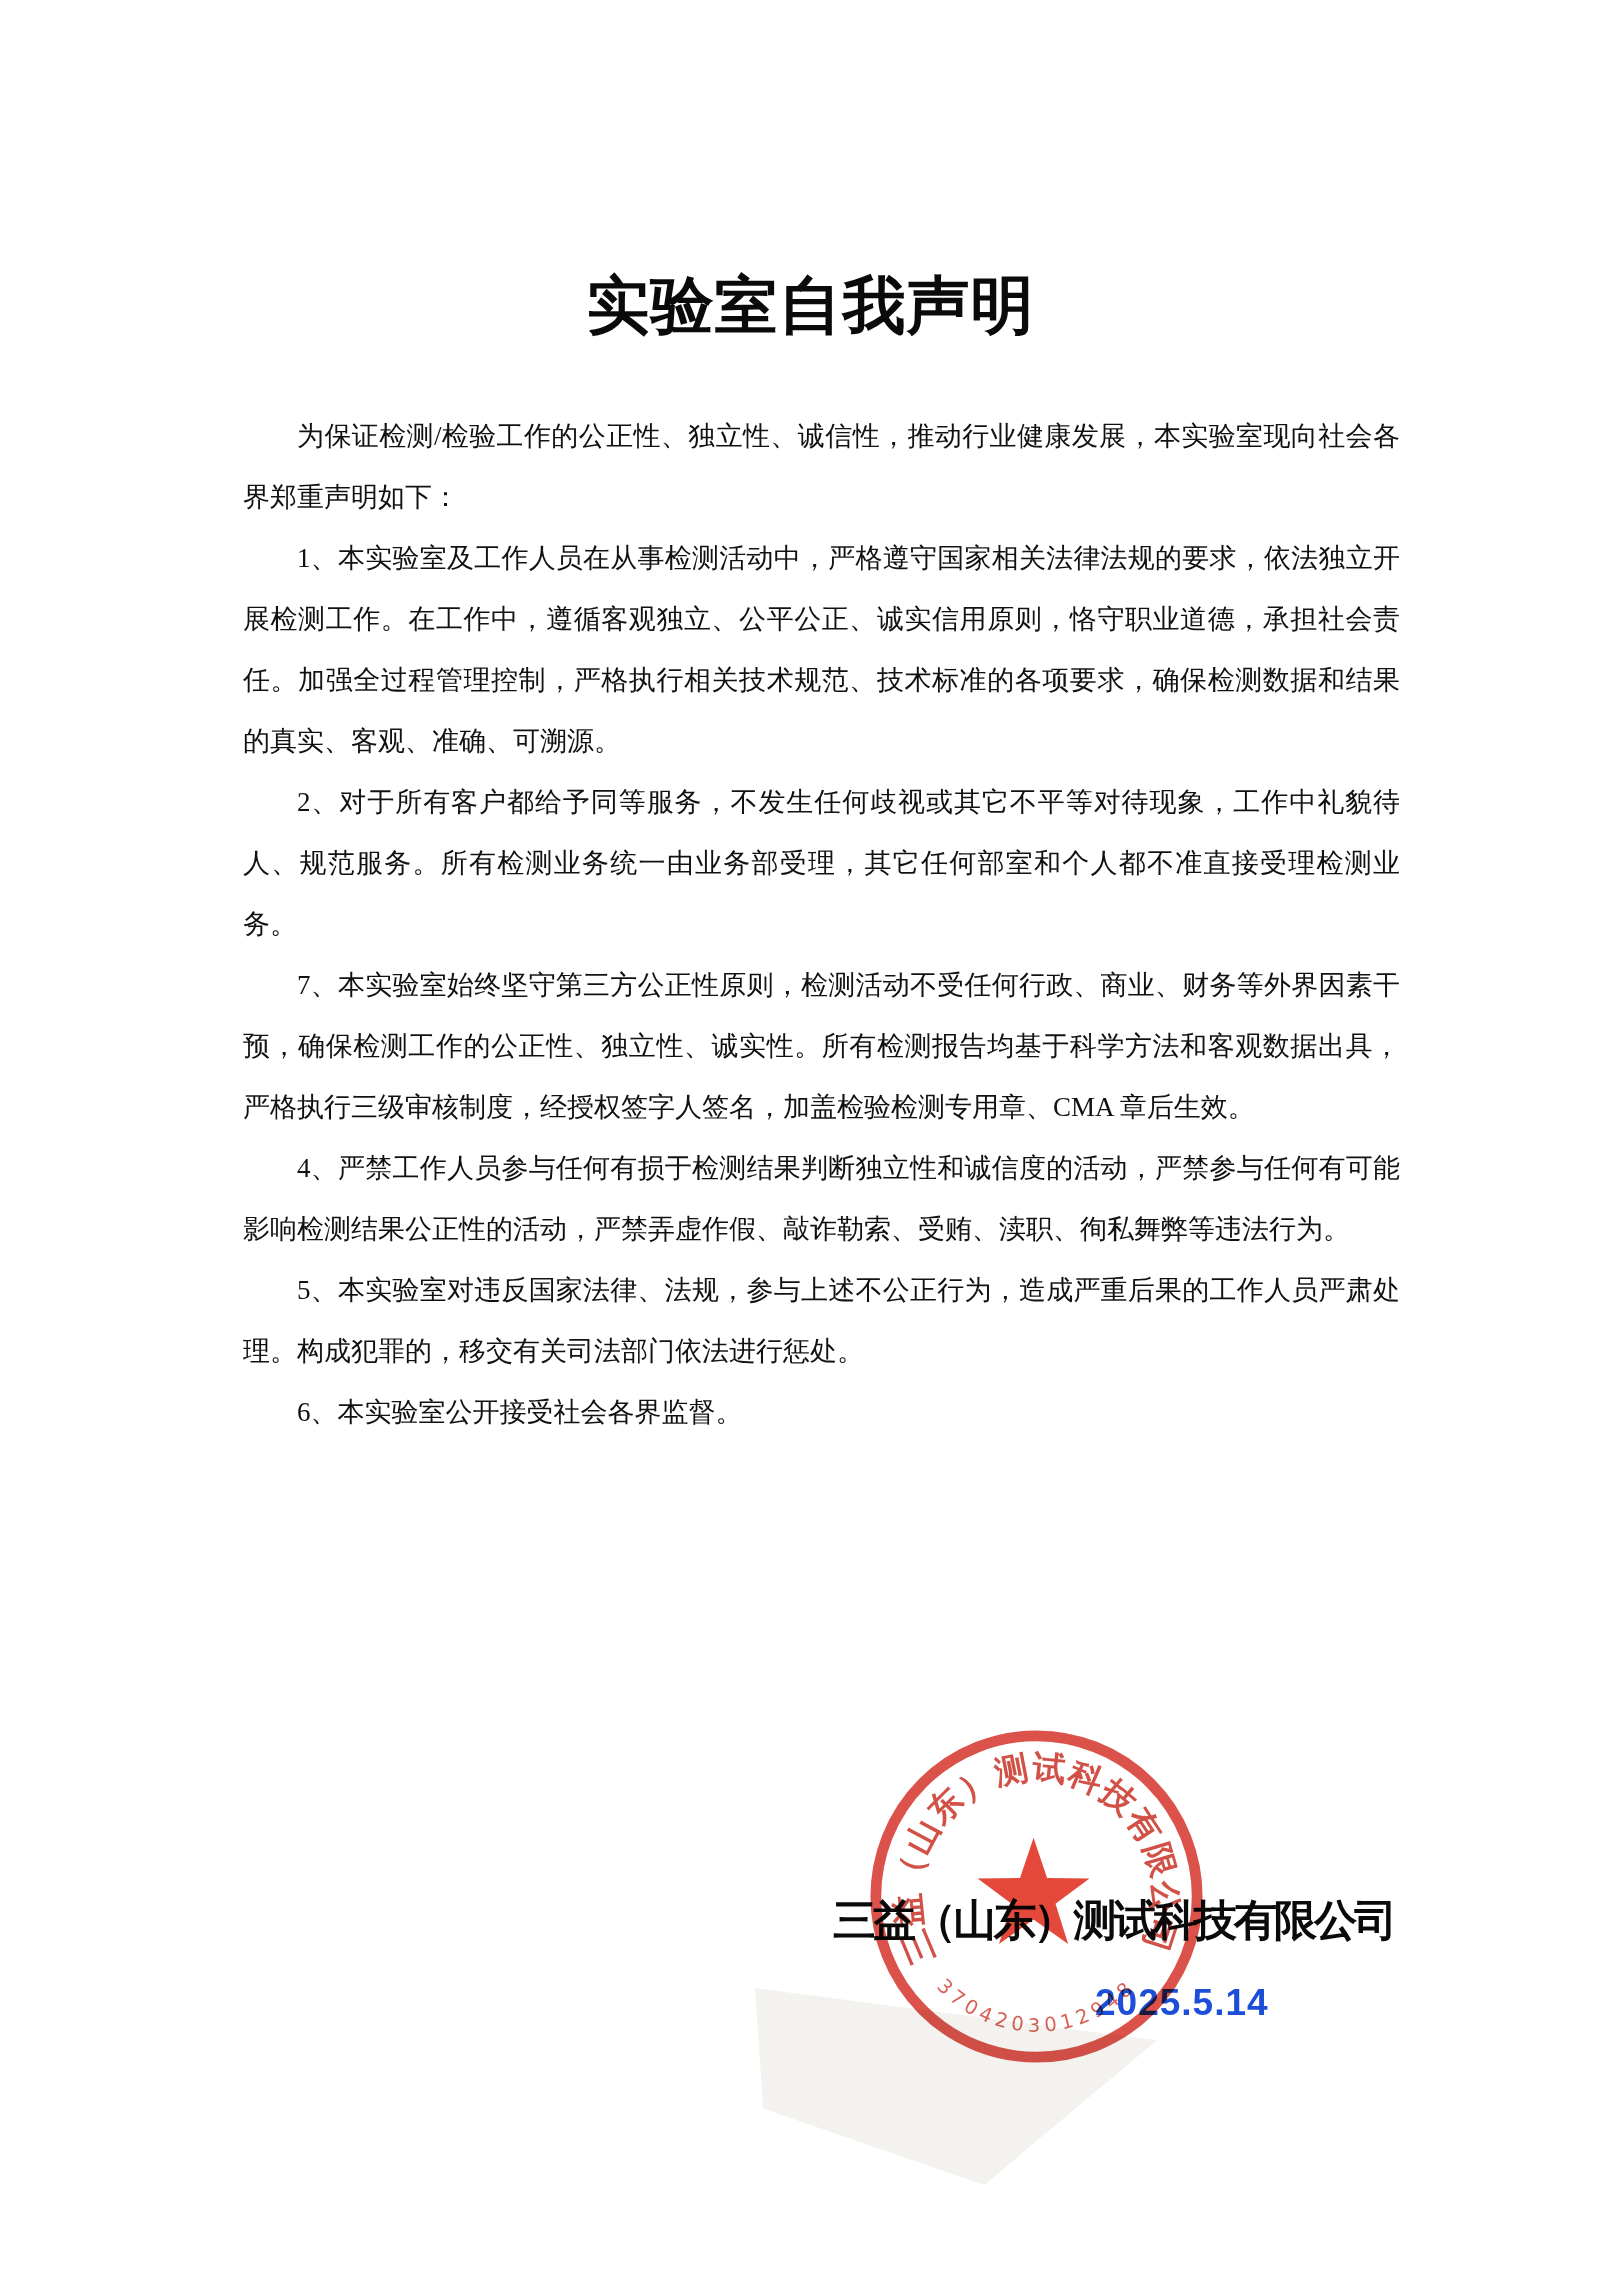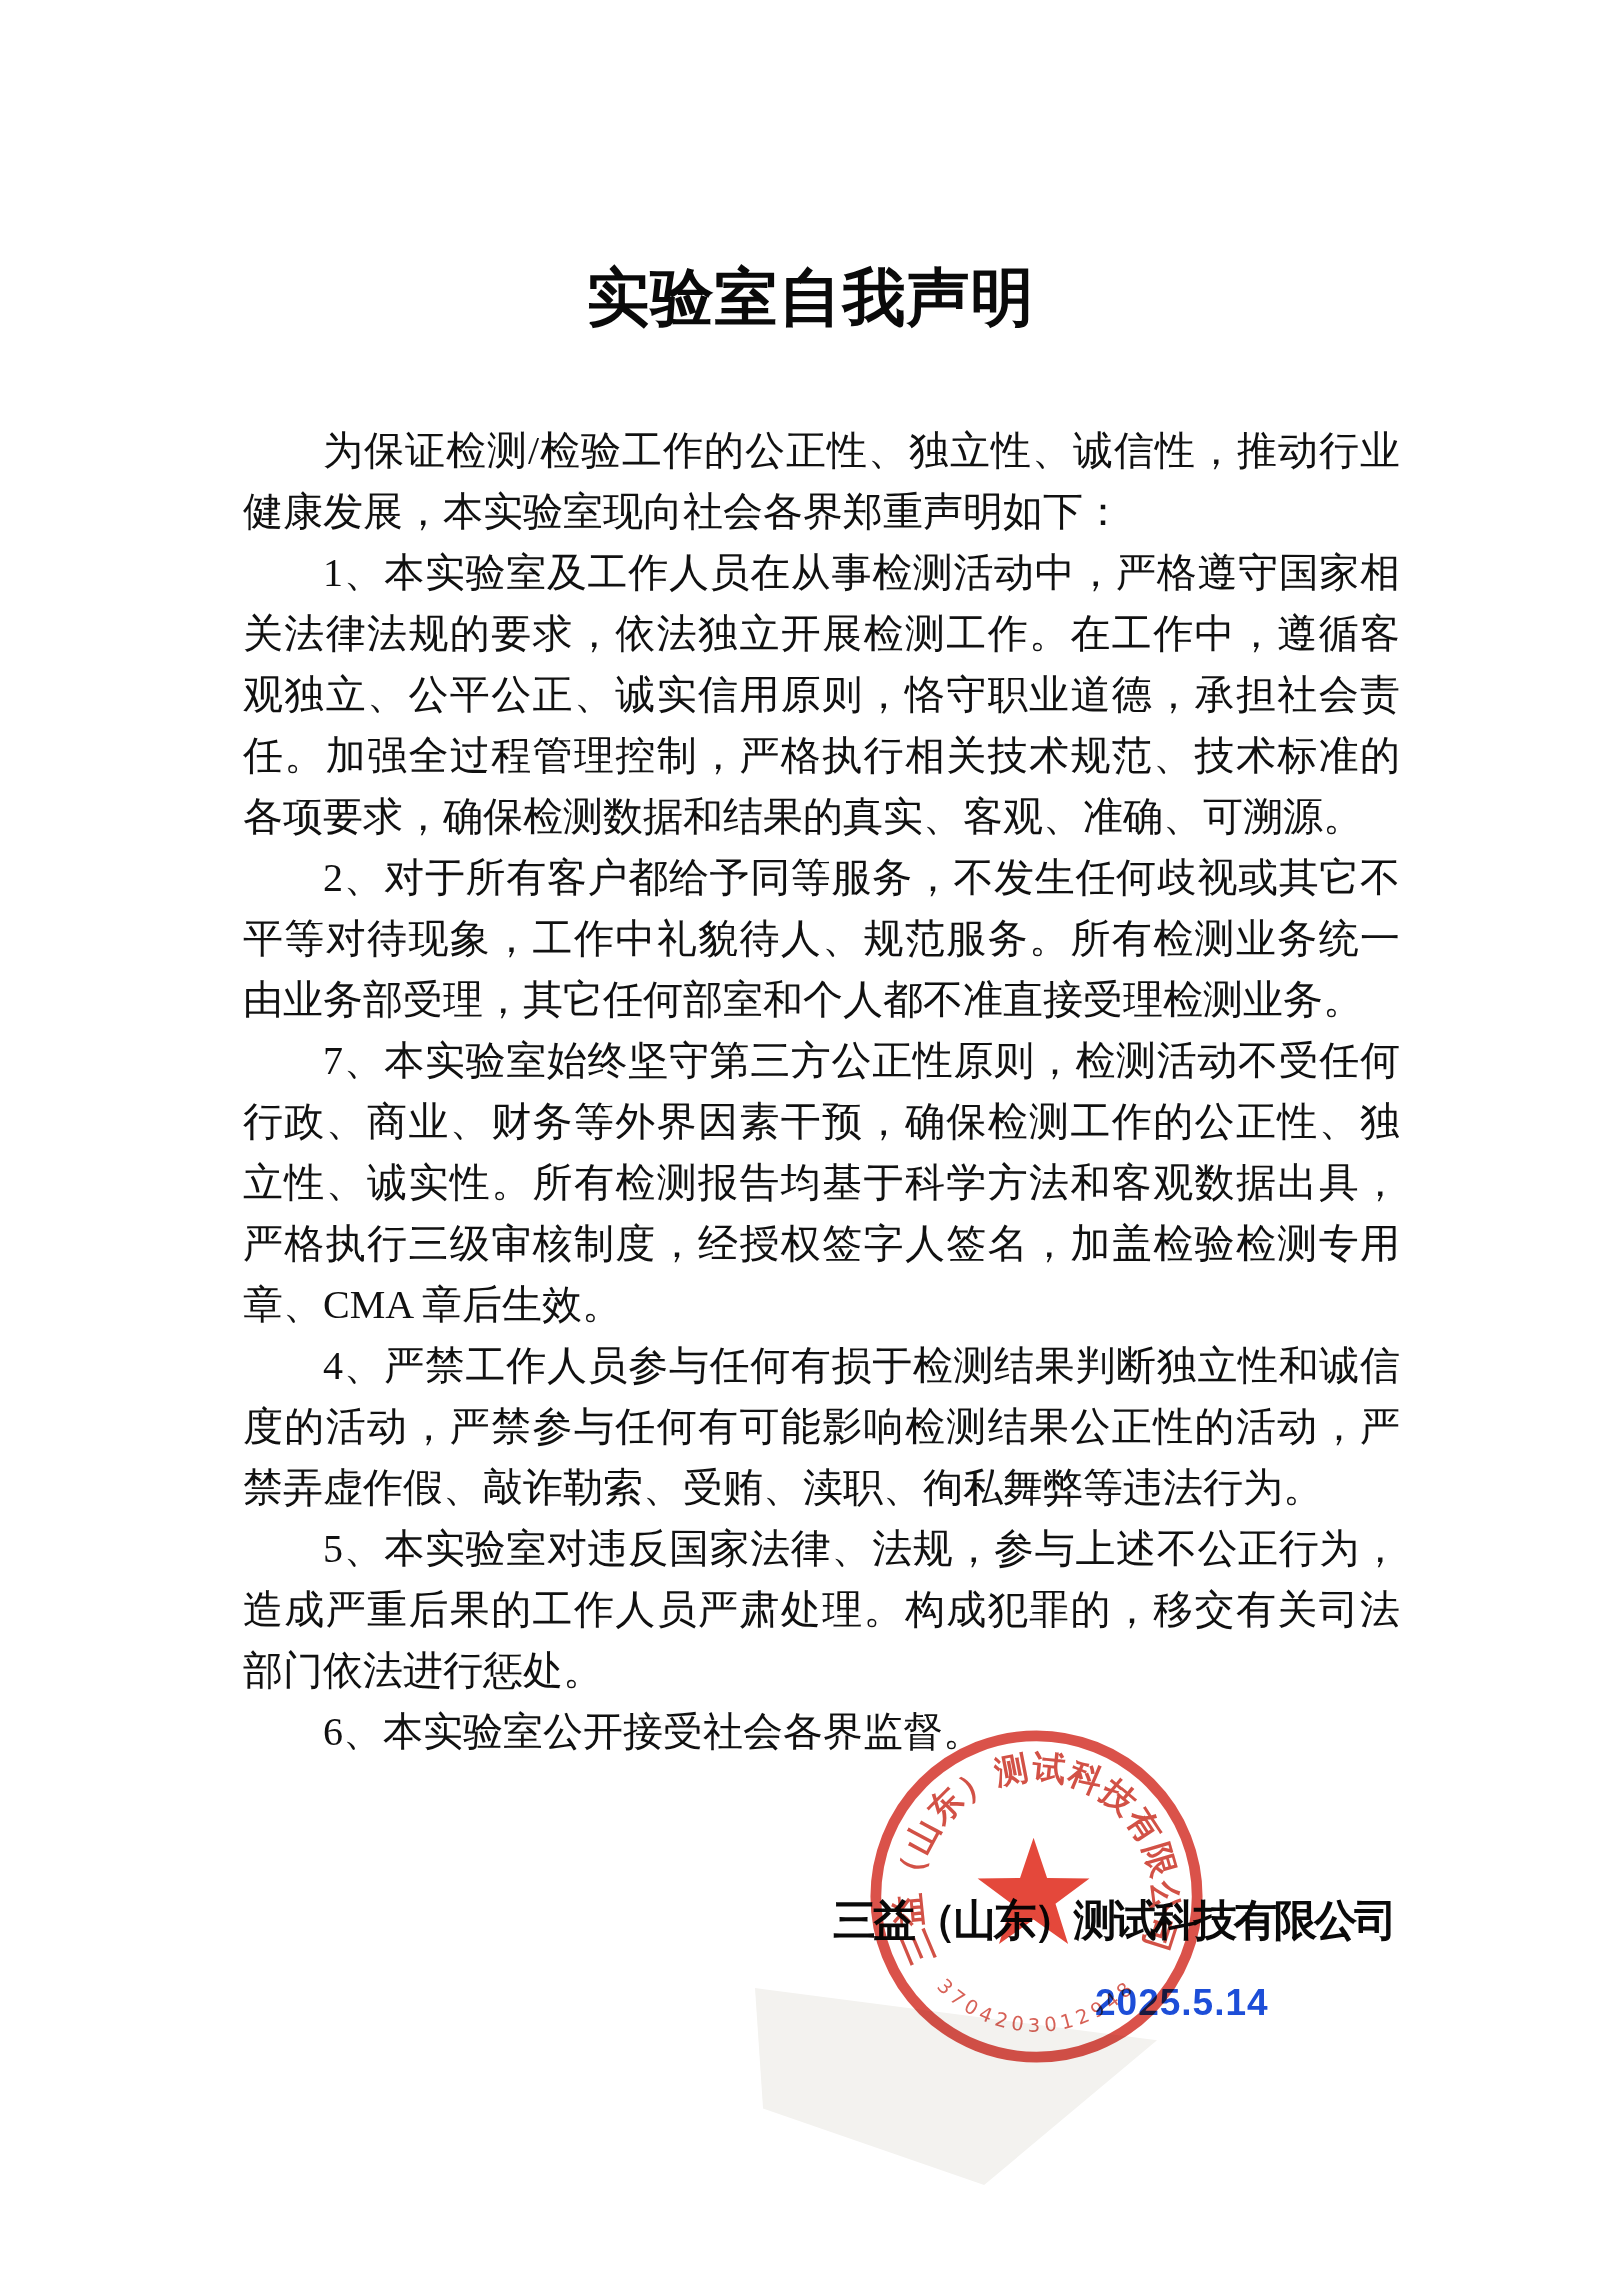--- a/index.html
+++ b/index.html
@@ -10,34 +10,34 @@
     background:#ffffff;
     overflow:hidden;
     font-family:"Liberation Serif","DejaVu Serif",serif;
     color:#111111;
   }
   .title{
     position:absolute;
     top:251px;
     left:0;
     right:0;
-    margin:4px;
+    margin:12px;
     text-align:center;
     font-size:63px;
     font-weight:bold;
     letter-spacing:1px;
     color:#0a0a0a;
     z-index:1;
   }
   .content{
     position:absolute;
     left:243px;
-    top:420px;
+    top:406px;
     width:1157px;
-    font-size:40px;
+    font-size:27px;
     line-height:61px;
     text-align:justify;
     z-index:1;
   }
   .content p{
     margin:0;
     padding:0;
     text-indent:2em;
   }
   .scan-shadow{

